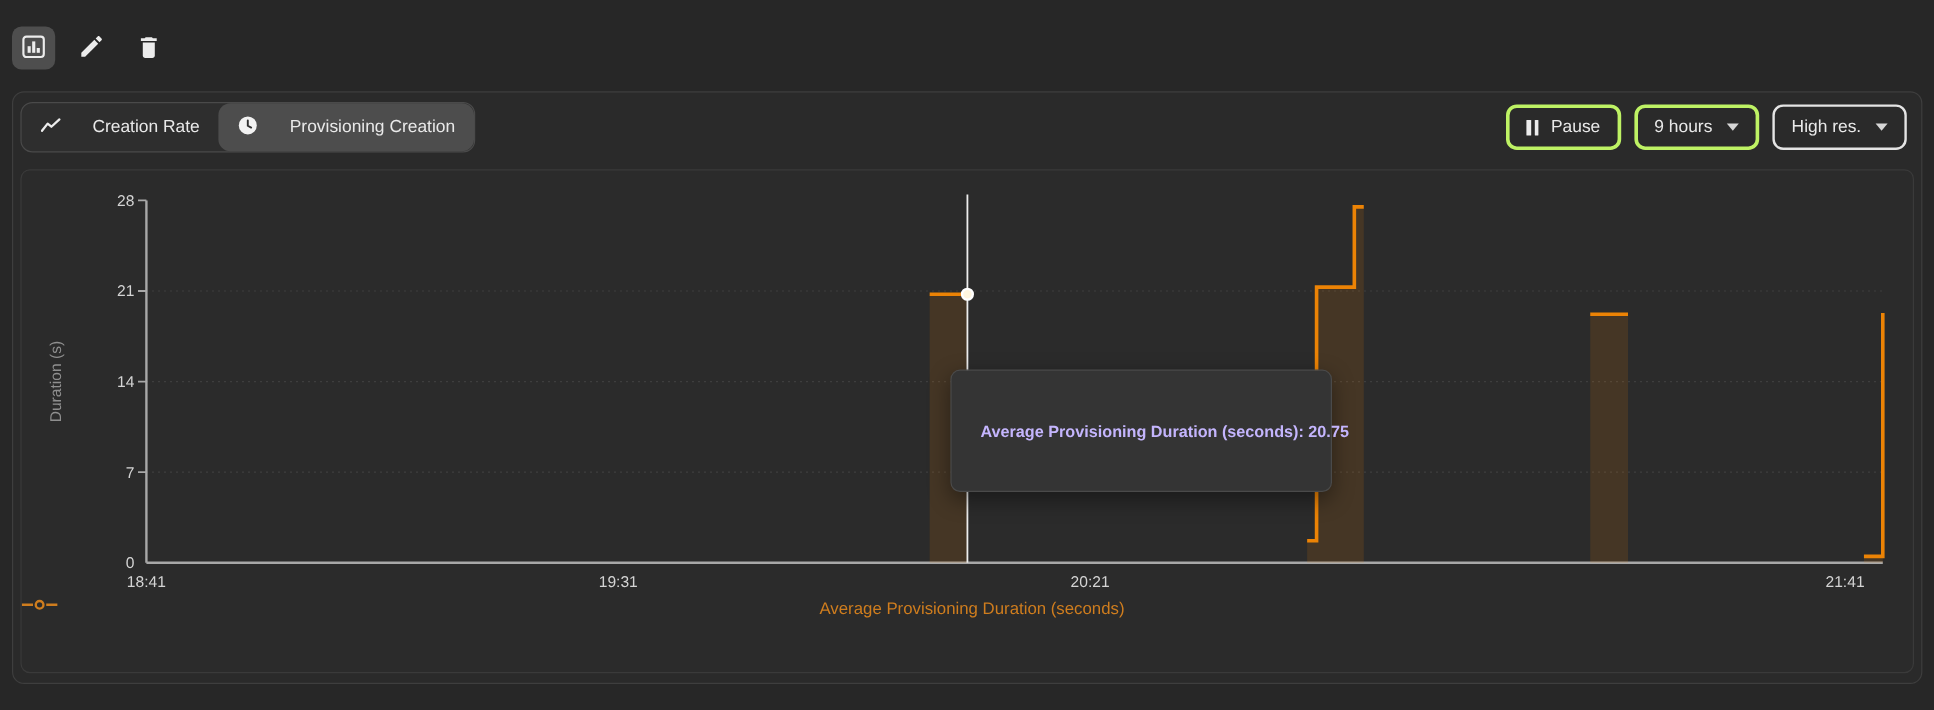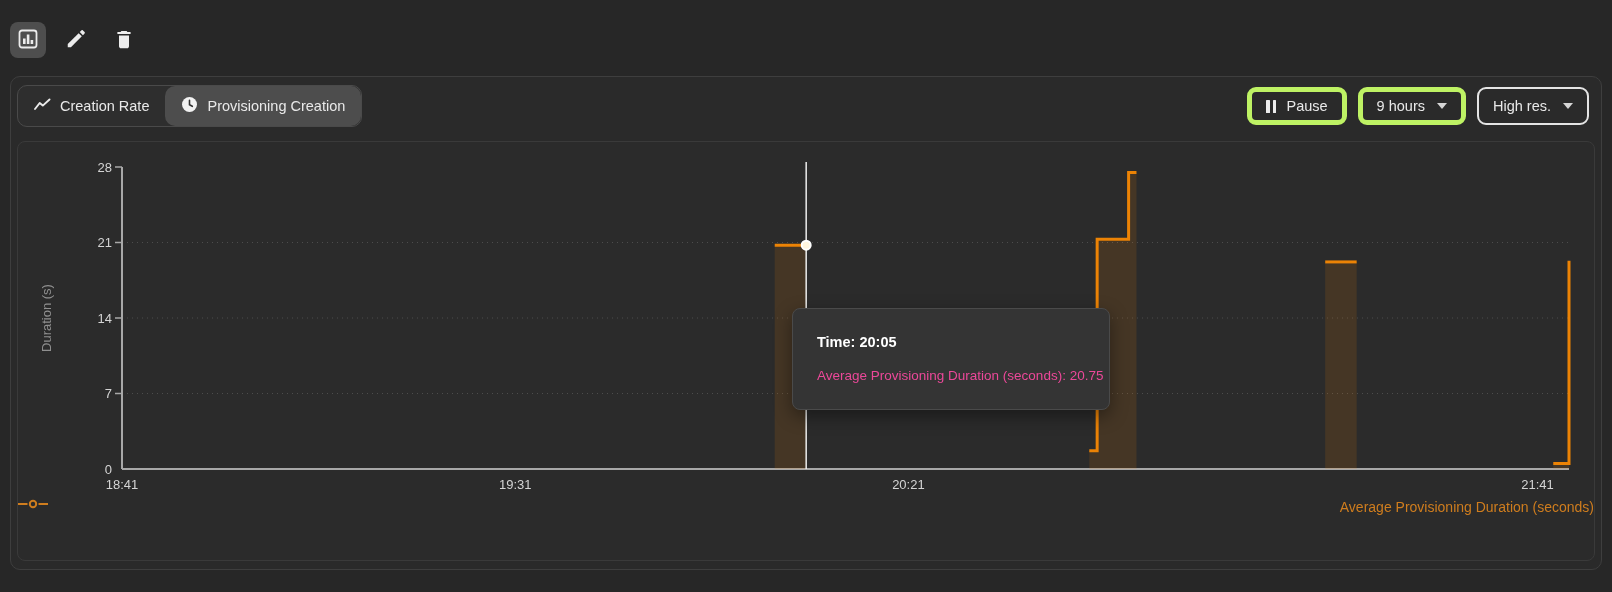--- a/index.html
+++ b/index.html
@@ -15,44 +15,44 @@
   .header-actions{display:flex;align-items:center;gap:12px}
   .icon-btn{display:flex;align-items:center;justify-content:center;
     width:36px;height:36px;background:transparent;border:none;cursor:pointer;padding:0}
   .icon-btn.active-bg{background:#4e4e4e;border-radius:8px}
   
   .card{margin:0 10px;height:494px;box-sizing:border-box;
     background:#2a2a2a;border:1px solid #3e3e3e;border-radius:10px;padding:8px 6px 10px 6px}
   .toolbar{display:flex;justify-content:space-between;align-items:center;height:42px}
   .tab-group{display:flex;align-items:stretch;height:42px;box-sizing:border-box;
     border:1px solid #4a4a4a;border-radius:10px;background:#2e2e2e}
-  .tab{display:flex;align-items:center;gap:9px;padding:0 16px;font-size:14.5px;
+  .tab{display:flex;align-items:center;gap:26px;padding:0 16px;font-size:14.5px;
     color:#e9e9e9;cursor:pointer;border-radius:10px;white-space:nowrap}
   .tab.active{background:#4d4d4d}
   .toolbar-right{display:flex;gap:11px;margin-right:6px}
   .btn{display:flex;align-items:center;gap:10px;padding:0 14px;height:38px;
-    border:5px solid #bef264;border-radius:9px;background:transparent;
+    border:3px solid #bef264;border-radius:9px;background:transparent;
     color:#e9e9e9;font-size:14.5px;font-family:inherit;cursor:pointer;white-space:nowrap}
   .btn.highlight{border:2px solid #e4e4e4}
   .pause-bars{display:flex;gap:3px}
   .pause-bars i{display:block;width:3.5px;height:13px;background:#ececec;border-radius:.5px}
   .caret{width:0;height:0;border-left:5.5px solid transparent;border-right:5.5px solid transparent;
     border-top:6px solid #d6d6d6;margin-left:2px}
   
   .chart-panel{position:relative;margin-top:14px;height:418px;box-sizing:content-box;
     background:#2b2b2b;border:1px solid #3a3a3a;border-radius:8px;overflow:hidden}
   .chart-panel svg{position:absolute;left:0;top:0}
   text.tick{fill:#d4d4d4;font-size:13px;font-family:"Liberation Sans",sans-serif}
   text.ylab{fill:#8f8f8f;font-size:13px;font-family:"Liberation Sans",sans-serif}
   .tooltip{position:absolute;left:774px;top:166px;width:318px;height:102px;box-sizing:border-box;
     background:#343434;border:1px solid #4a4a4a;border-radius:8px;
     box-shadow:0 6px 18px rgba(0,0,0,.4);z-index:5;padding:25px 0 0 24px}
   .tt-time{font-size:14.5px;font-weight:700;color:#ffffff}
-  .tt-value{font-size:13.5px;font-weight:400;color:#ec4899;margin-top:18px;white-space:nowrap}
-  .legend{position:absolute;left:0;right:0;top:357px;display:flex;justify-content:flex-end;
+  .tt-value{font-size:13.5px;font-weight:700;color:#c4b5fd;margin-top:18px;white-space:nowrap}
+  .legend{position:absolute;left:0;right:0;top:357px;display:flex;justify-content:center;
     align-items:center;gap:8px;color:#cf7d1e;font-size:14px;font-weight:500;cursor:pointer;z-index:4}
 </style>
 </head>
 <body>
 
 <div class="header">
   <div class="header-actions">
     <button class="icon-btn active-bg">
       <span>
         <svg width="20" height="20" viewBox="0 0 20 20">
@@ -149,21 +149,20 @@
         <polyline points="1071.288043478261,308.6642857142857 1079.1521739130435,308.6642857142857 1079.1521739130435,97.2642857142857 1110.608695652174,97.2642857142857 1110.608695652174,30.392857142857167 1118.4728260869565,30.392857142857167" fill="none" stroke="#EC8305" stroke-width="3" stroke-linejoin="miter"></polyline>
         <polygon points="1307.2119565217392,119.91428571428574 1338.6684782608695,119.91428571428574 1338.6684782608695,327 1307.2119565217392,327" fill="rgba(236,131,5,0.14)" stroke="none"></polygon>
         <polyline points="1307.2119565217392,119.91428571428574 1338.6684782608695,119.91428571428574" fill="none" stroke="#EC8305" stroke-width="3" stroke-linejoin="miter"></polyline>
         <polygon points="1535.2717391304348,321.60714285714283 1551,321.60714285714283 1551,118.83571428571426 1551,327 1535.2717391304348,327" fill="rgba(236,131,5,0.14)" stroke="none"></polygon>
         <polyline points="1535.2717391304348,321.60714285714283 1551,321.60714285714283 1551,118.83571428571426" fill="none" stroke="#EC8305" stroke-width="3" stroke-linejoin="miter"></polyline>
         <line x1="788.179347826087" x2="788.179347826087" y1="20" y2="327" stroke="#ededed" stroke-width="1.5"></line>
         <circle cx="788.179347826087" cy="103.19642857142858" r="4.5" fill="#fff6df" stroke="#ffffff" stroke-width="2"></circle>
       </svg>
 
     <div class="tooltip">
-      <div class="tt-time">Time: 20:05</div>
       <div class="tt-value">Average Provisioning Duration (seconds): 20.75</div>
     </div>
 
     <div class="legend">
       <span>
         <svg width="30" height="10" viewBox="0 0 30 10">
           <line x1="0" y1="5" x2="9.5" y2="5" stroke="#cf7d1e" stroke-width="2"></line>
           <circle cx="15" cy="5" r="3.2" fill="none" stroke="#cf7d1e" stroke-width="2"></circle>
           <line x1="20.5" y1="5" x2="30" y2="5" stroke="#cf7d1e" stroke-width="2"></line>
         </svg>

